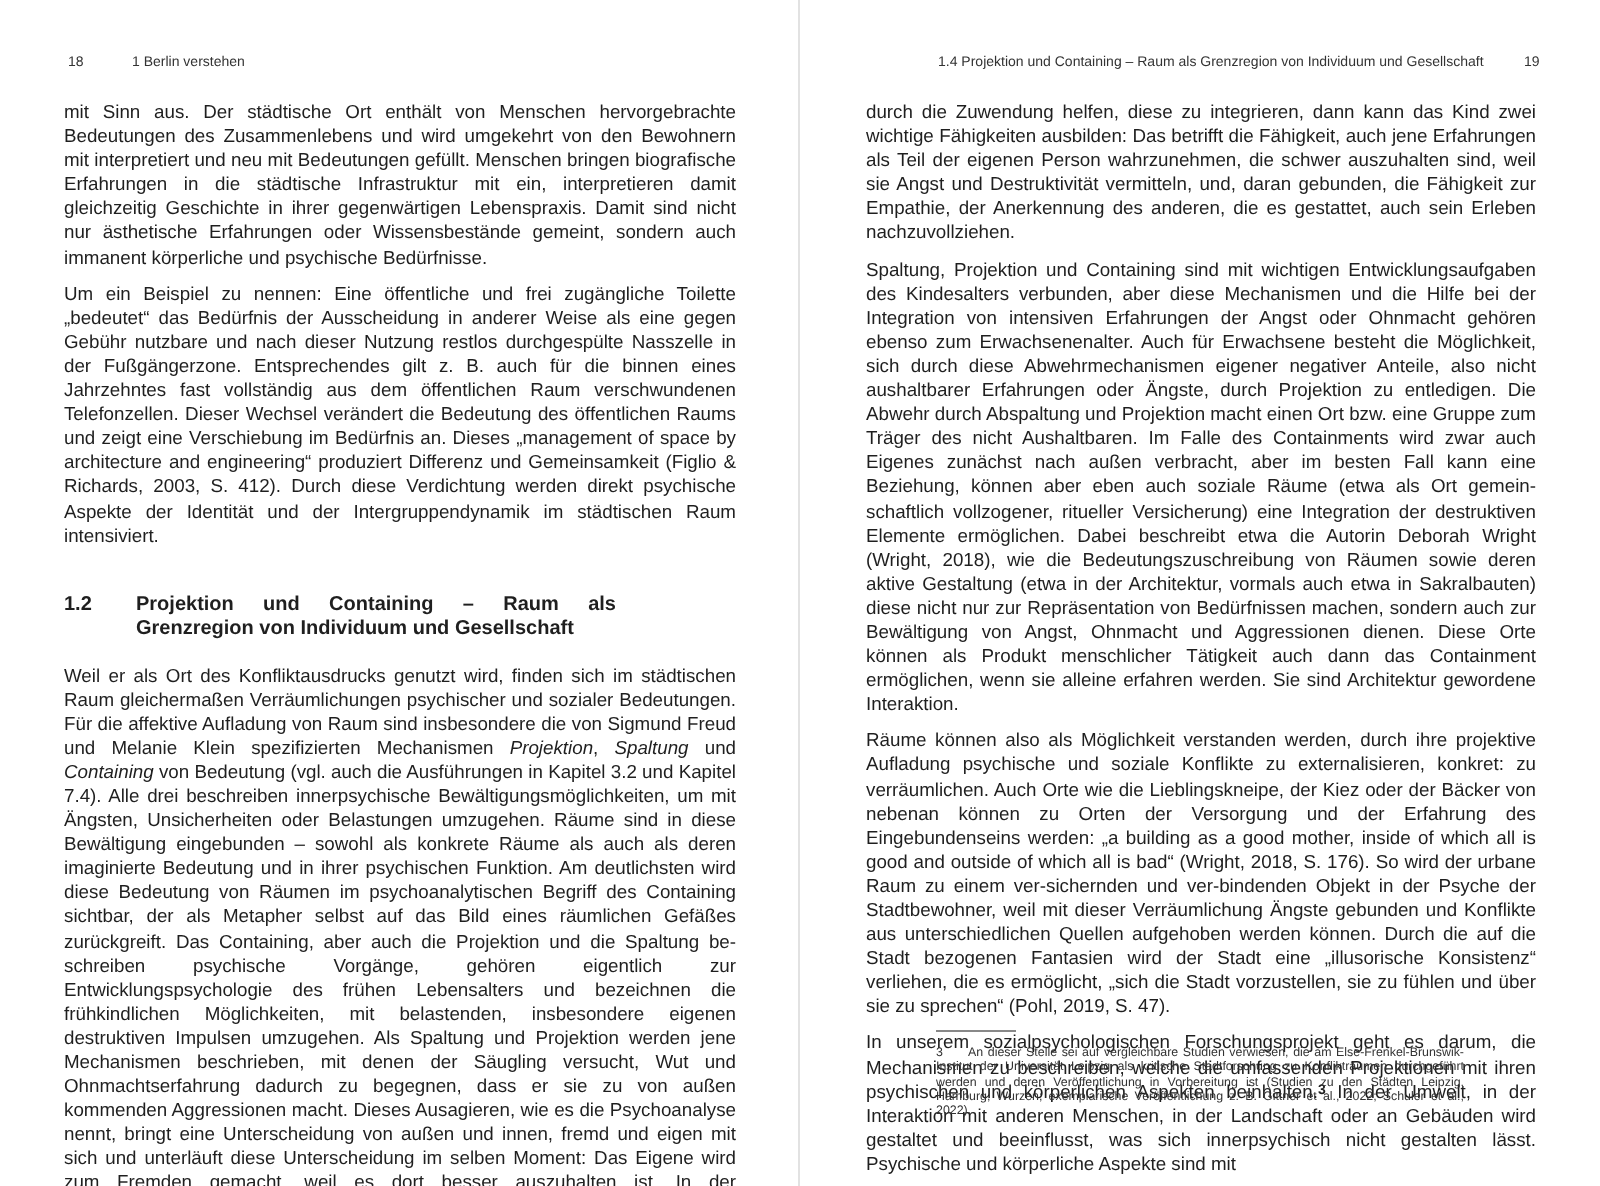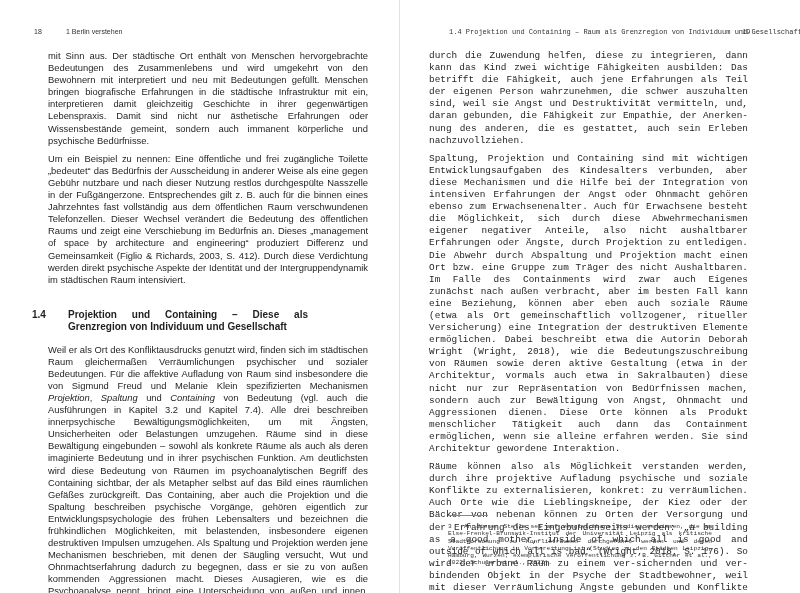--- a/index.html
+++ b/index.html
@@ -15,38 +15,38 @@
     background: #ffffff;
   }
   .gutter {
     position: absolute; left: 399px; top: 0; width: 1px; height: 593px;
     background: #e2e2e2;
   }
   .page {
     position: absolute; top: 0; height: 593px; width: 399px;
   }
   .page.left { left: 0; }
-  .page.right { left: 380px; font-family: Liberation Mono, monospace; }
+  .page.right { left: 400px; }
   .running-head {
     position: absolute; top: 28px;
     font-size: 7px; color: #333;
     white-space: nowrap;
   }
   .left .pagenum { left: 34px; }
   .left .chapter { left: 66px; }
   .right .section-head { left: 69px; }
   .right .pagenum { left: 362px; }
   .body {
     position: absolute; top: 50px; left: 32px; width: 336px;
     font-size: 9.4px; line-height: 12.1px;
     text-align: justify;
     hyphens: manual;
   }
   .right .body { left: 33px; width: 335px; }
-  .body p { margin: 0 0 6px 16px; }
+  .body p { margin: 0 0 6px 0; }
   .body p.last { margin-bottom: 0; }
   .heading {
     display: flex; margin: 23px 0 10px 0;
     font-weight: bold; font-size: 10px; line-height: 12.4px;
   }
   .heading .num { width: 36px; flex: none; }
   .heading .title { width: 240px; }
   em { }
   sup { font-size: 7px; font-weight: bold; vertical-align: 2px; line-height: 0; }
   .fn-rule {
@@ -67,22 +67,22 @@
 
   <div class="page left">
     <span class="running-head pagenum">18</span>
     <span class="running-head chapter">1 Berlin verstehen</span>
 
     <div class="body">
       <p>mit Sinn aus. Der städtische Ort enthält von Menschen hervorgebrachte Bedeutungen des Zusammenlebens und wird umgekehrt von den Bewohnern mit interpretiert und neu mit Bedeutungen gefüllt. Menschen bringen biografische Erfahrungen in die städtische Infrastruktur mit ein, interpretieren damit gleichzeitig Geschichte in ihrer gegenwärti­gen Lebenspraxis. Damit sind nicht nur ästhetische Erfahrungen oder Wissensbestände gemeint, sondern auch immanent körperliche und psychische Bedürfnisse.</p>
       <p>Um ein Beispiel zu nennen: Eine öffentliche und frei zugängliche Toilette „bedeutet“ das Bedürfnis der Ausscheidung in anderer Weise als eine gegen Gebühr nutzbare und nach dieser Nutzung restlos durchgespülte Nasszelle in der Fußgängerzone. Ent­sprechendes gilt z. B. auch für die binnen eines Jahrzehntes fast vollständig aus dem öffentlichen Raum verschwundenen Telefonzellen. Dieser Wechsel verändert die Be­deutung des öffentlichen Raums und zeigt eine Verschiebung im Bedürfnis an. Dieses „management of space by architecture and engineering“ produziert Differenz und Gemeinsamkeit (Figlio &amp; Richards, 2003, S. 412). Durch diese Verdichtung werden direkt psychische Aspekte der Identität und der Intergruppendynamik im städtischen Raum intensiviert.</p>
 
       <div class="heading">
-        <span class="num">1.4</span>
-        <span class="title">Projektion und Containing – Diese als Grenzregion von Individuum und Gesellschaft</span>
+        <span class="num">1.2</span>
+        <span class="title">Projektion und Containing – Raum als Grenzregion von Individuum und Gesellschaft</span>
       </div>
 
       <p class="last"><span>Weil er als Ort des Konfliktausdrucks genutzt wird, finden sich im städtischen Raum gleichermaßen Verräumlichungen psychischer und sozialer Bedeutungen. Für die af­fektive Aufladung von Raum sind insbesondere die von Sigmund Freud und Melanie Klein spezifizierten Mechanismen </span><em>Projektion</em><span>, </span><em>Spaltung</em><span> und </span><em>Containing</em><span> von Bedeutung (vgl. auch die Ausführungen in Kapitel 3.2 und Kapitel 7.4). Alle drei beschreiben innerpsychische Bewältigungsmöglichkeiten, um mit Ängsten, Unsicherheiten oder Be­lastungen umzugehen. Räume sind in diese Bewältigung eingebunden – sowohl als konkrete Räume als auch als deren imaginierte Bedeutung und in ihrer psychischen Funktion. Am deutlichsten wird diese Bedeutung von Räumen im psychoanalytischen Begriff des Containing sichtbar, der als Metapher selbst auf das Bild eines räumlichen Gefäßes zurückgreift. Das Containing, aber auch die Projektion und die Spaltung be­schreiben psychische Vorgänge, gehören eigentlich zur Entwicklungspsychologie des frühen Lebensalters und bezeichnen die frühkindlichen Möglichkeiten, mit belastenden, insbesondere eigenen destruktiven Impulsen umzugehen. Als Spaltung und Projektion werden jene Mechanismen beschrieben, mit denen der Säugling versucht, Wut und Ohnmachtserfahrung dadurch zu begegnen, dass er sie zu von außen kommenden Aggressionen macht. Dieses Ausagieren, wie es die Psychoanalyse nennt, bringt eine Unterscheidung von außen und innen, fremd und eigen mit sich und unterläuft diese Unterscheidung im selben Moment: Das Eigene wird zum Fremden gemacht, weil es dort besser auszuhalten ist. In der Entwicklungspsychologie wird mit Containing der Vorgang beschrieben, in dem in einer gelingenden Beziehung diese Emotionen von der Mutter aufgenommen werden können und stellvertretend für das Kind ausgehalten werden. Kann die Mutter die Aggressionen des Säuglings aufnehmen, aushalten und</span></p>
     </div>
   </div>
 
   <div class="gutter"></div>
 
   <div class="page right">
     <span class="running-head section-head">1.4 Projektion und Containing – Raum als Grenzregion von Individuum und Gesellschaft</span>

